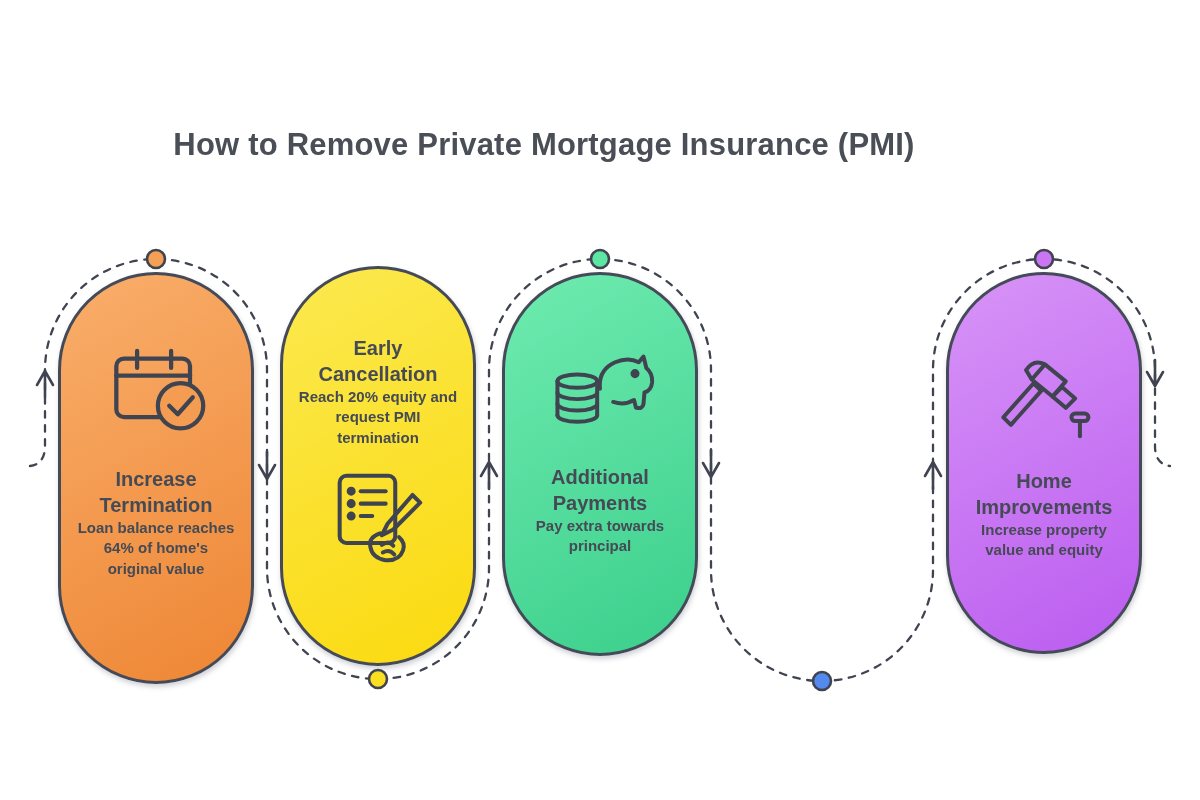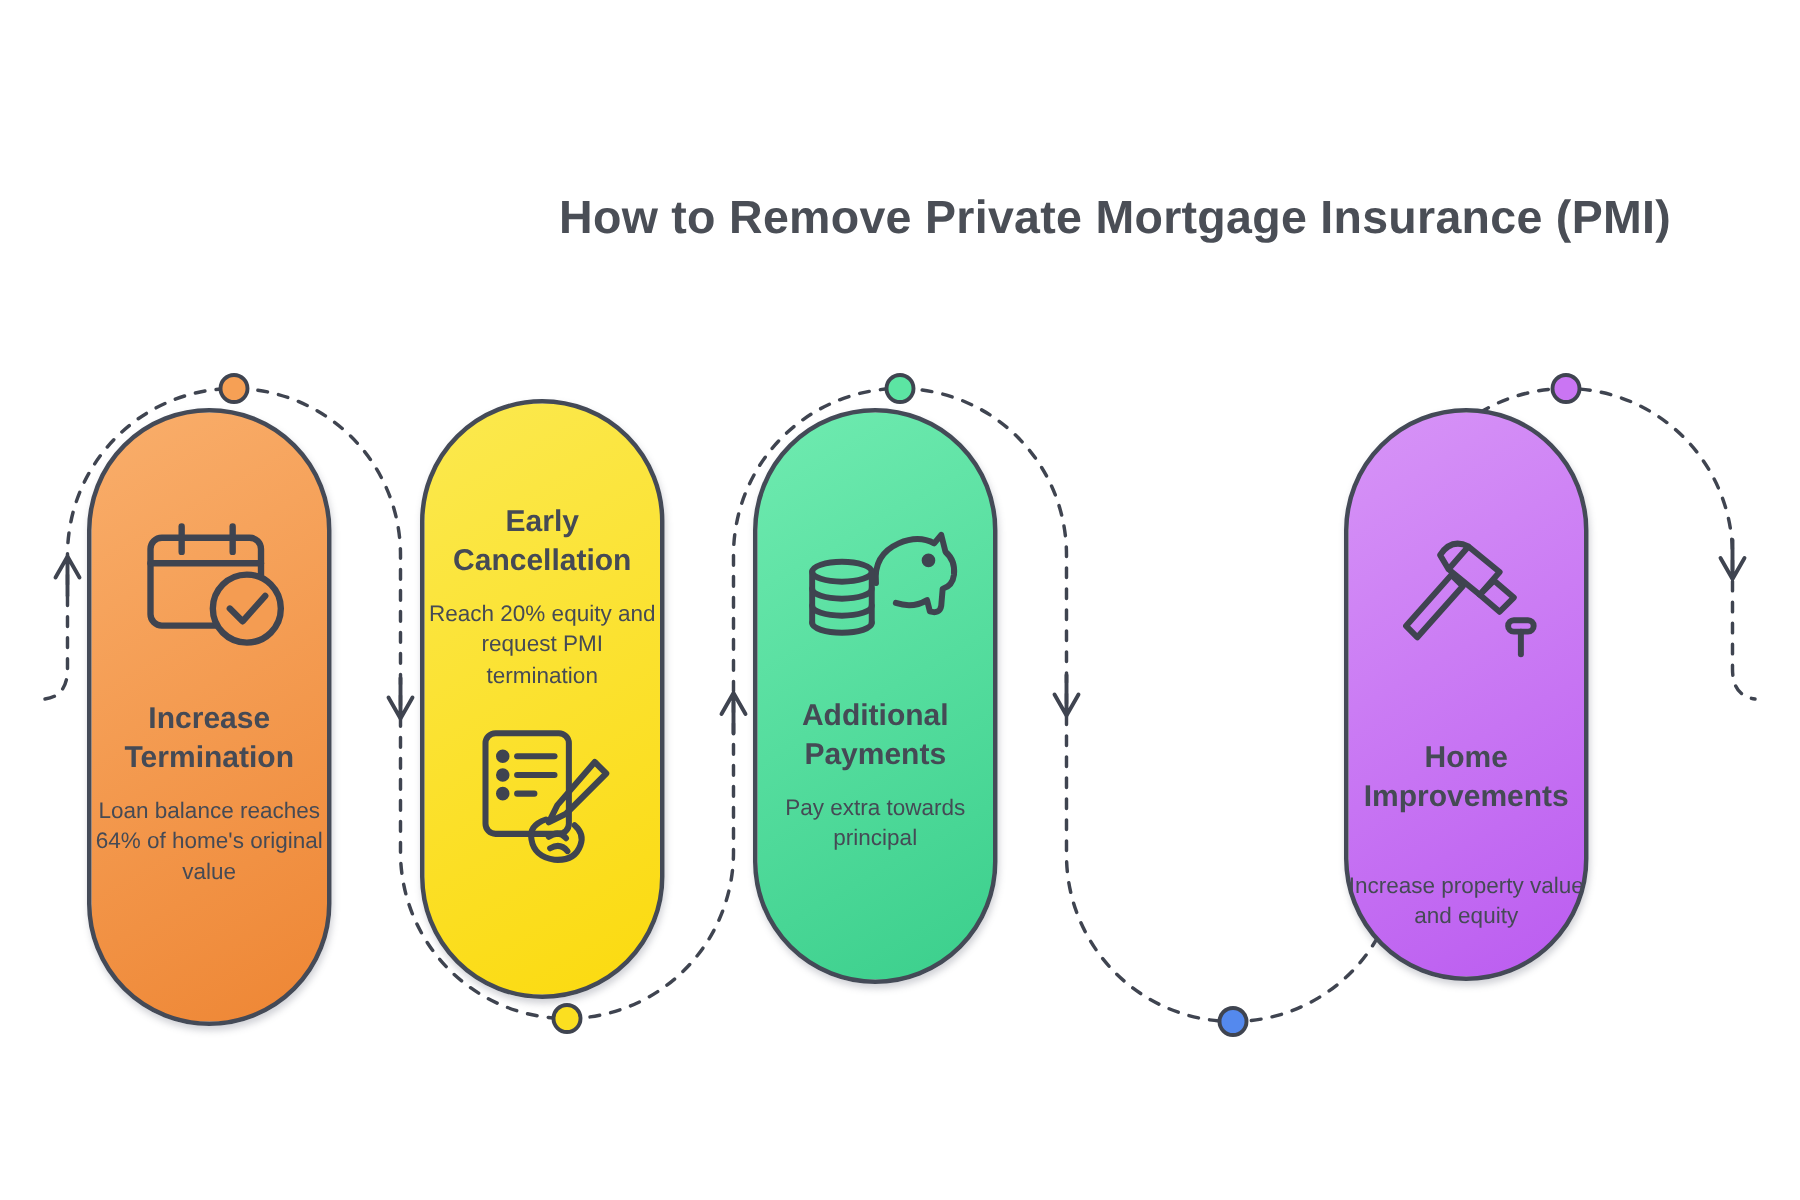--- a/index.html
+++ b/index.html
@@ -1,38 +1,38 @@
 <!DOCTYPE html>
 <html><head>
 <meta charset="utf-8">
 <style>
   html,body{margin:0;padding:0;background:#ffffff;}
   body{width:1200px;height:800px;position:relative;overflow:hidden;
        font-family:"Liberation Sans", sans-serif;}
   .canvas{position:absolute;inset:0;width:1200px;height:800px;background:#ffffff;}
 
-  .main-title{position:absolute;top:124px;left:0;width:1088px;text-align:right;
-      font-size:31px;font-weight:bold;color:#4a4e56;line-height:1.38;letter-spacing:.2px;padding-left:26px;}
+  .main-title{position:absolute;top:124px;left:0;width:1088px;text-align:center;
+      font-size:31px;font-weight:bold;color:#4a4e56;line-height:1.38;letter-spacing:.2px;}
 
   svg.connector-layer{position:absolute;left:0;top:0;width:1200px;height:800px;}
   .dashline{fill:none;stroke:#3f4450;stroke-width:2.3;stroke-dasharray:6.5 7.5;stroke-linecap:round;}
   .arrow{fill:none;stroke:#3f4450;stroke-width:2.6;stroke-linecap:round;stroke-linejoin:round;}
   .stepdot{stroke:#3f4450;stroke-width:2.6;}
 
-  .card{position:absolute;width:163px;border-radius:98px;border:3px solid #444a57;
+  .card{position:absolute;width:196px;border-radius:98px;border:3px solid #444a57;
       box-sizing:border-box;display:flex;flex-direction:column;align-items:center;
       text-align:center;box-shadow:1px 3px 5px rgba(90,95,110,0.28);}
   .card .title{font-size:20px;font-weight:bold;color:#454a55;line-height:1.3;max-width:152px;}
-  .card .desc{font-size:15px;font-weight:normal;color:#454a55;line-height:1.36;max-width:160px;margin-top:13px;}
+  .card .desc{font-size:15px;font-weight:bold;color:#454a55;line-height:1.36;max-width:160px;}
   .icon{display:flex;align-items:center;justify-content:center;}
   .icon svg{stroke:#3f4450;fill:none;stroke-linecap:round;stroke-linejoin:round;}
 
   .card-1{left:58px; top:272px;height:412px;background:linear-gradient(150deg,#f9ae6b,#ee8634);padding-top:72px;}
   .card-3{left:502px;top:272px;height:384px;background:linear-gradient(150deg,#6febb0,#3bcf8c);padding-top:74px;}
-  .card-5{left:896px;top:272px;height:382px;background:linear-gradient(150deg,#d794f7,#bb5cf0);padding-top:78px;gap:24px;}
+  .card-5{left:946px;top:272px;height:382px;background:linear-gradient(150deg,#d794f7,#bb5cf0);padding-top:78px;}
   .card-2{left:280px;top:266px;height:400px;background:linear-gradient(150deg,#fbe94f,#fbda0f);padding-top:66px;}
   .card-4{left:724px;top:288px;height:380px;background:linear-gradient(150deg,#93b9f7,#4f85ee);padding-top:64px;}
   .icon-top .icon{margin-bottom:28px;}
   .text-top .icon{margin-top:24px;}
 </style>
 </head>
 <body>
 
 <div class="canvas">
 

